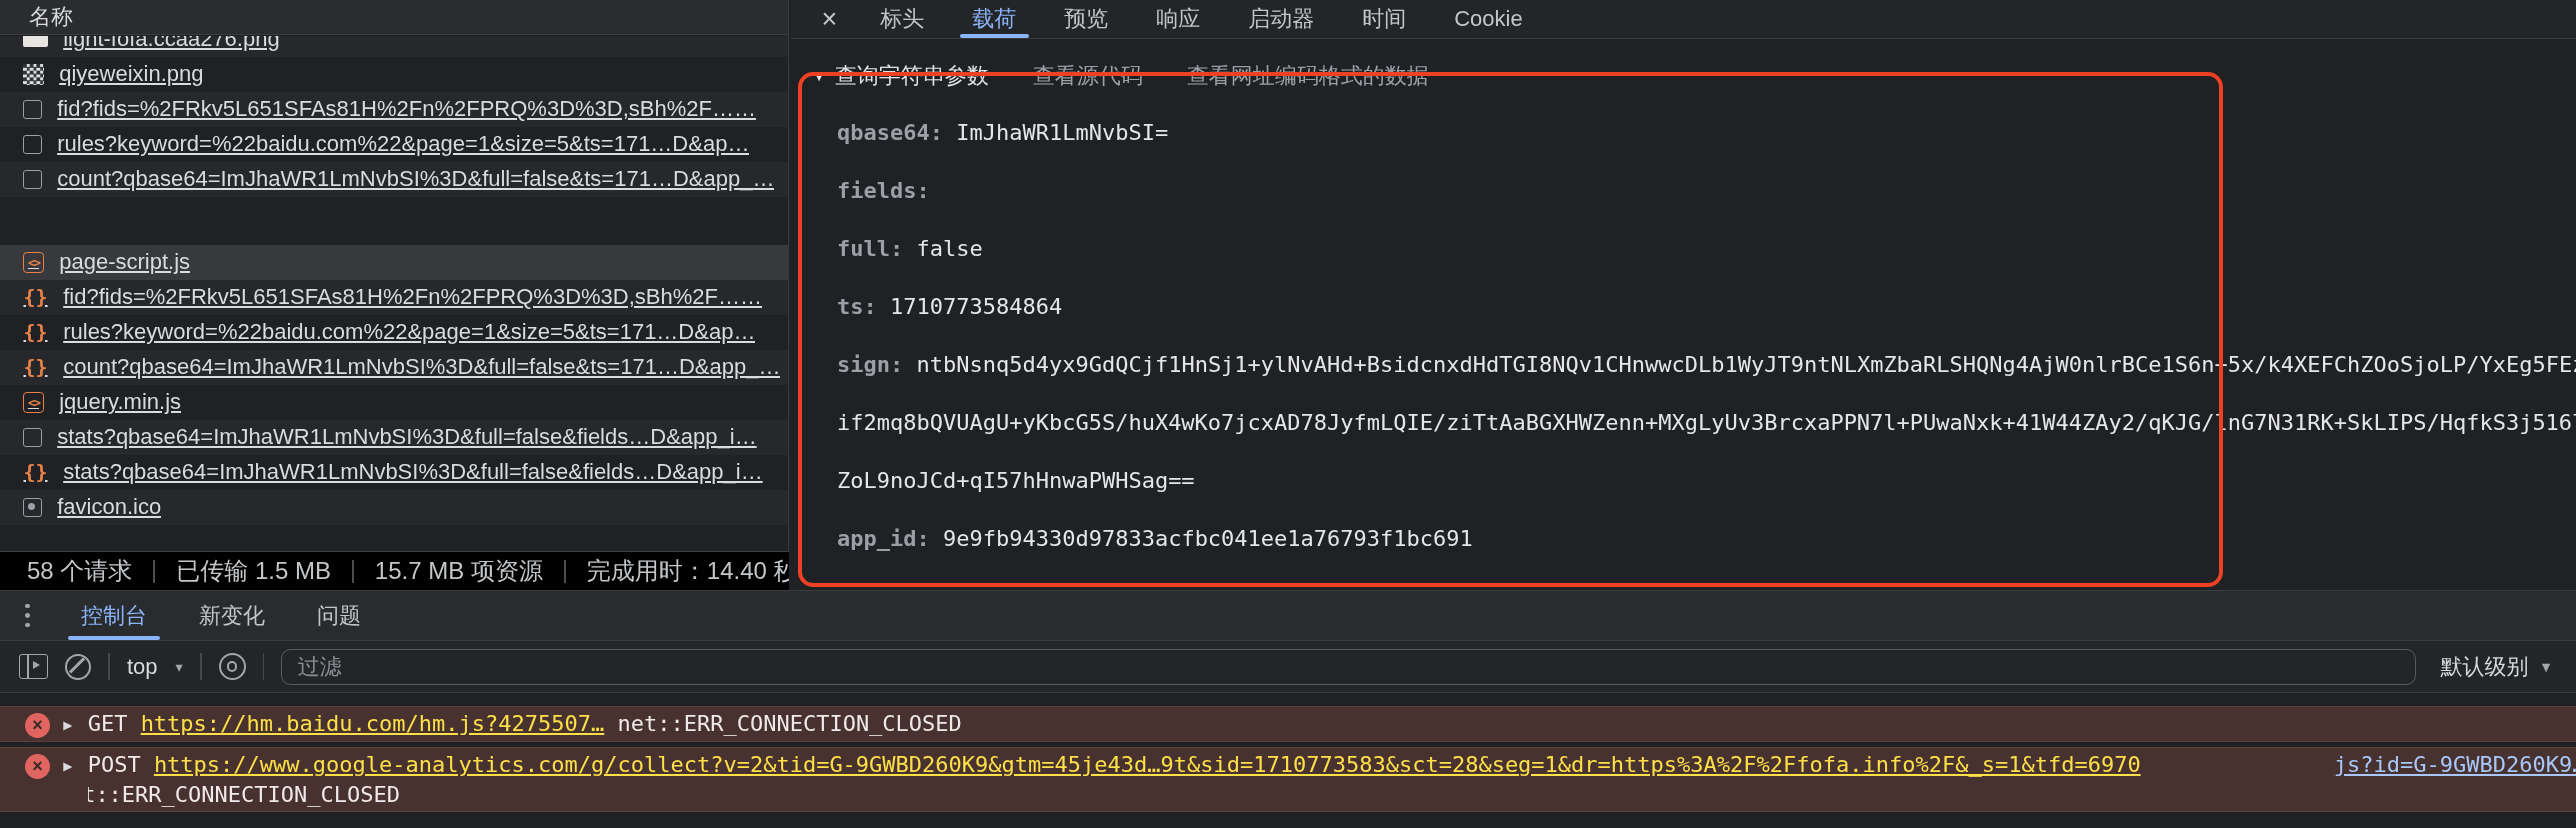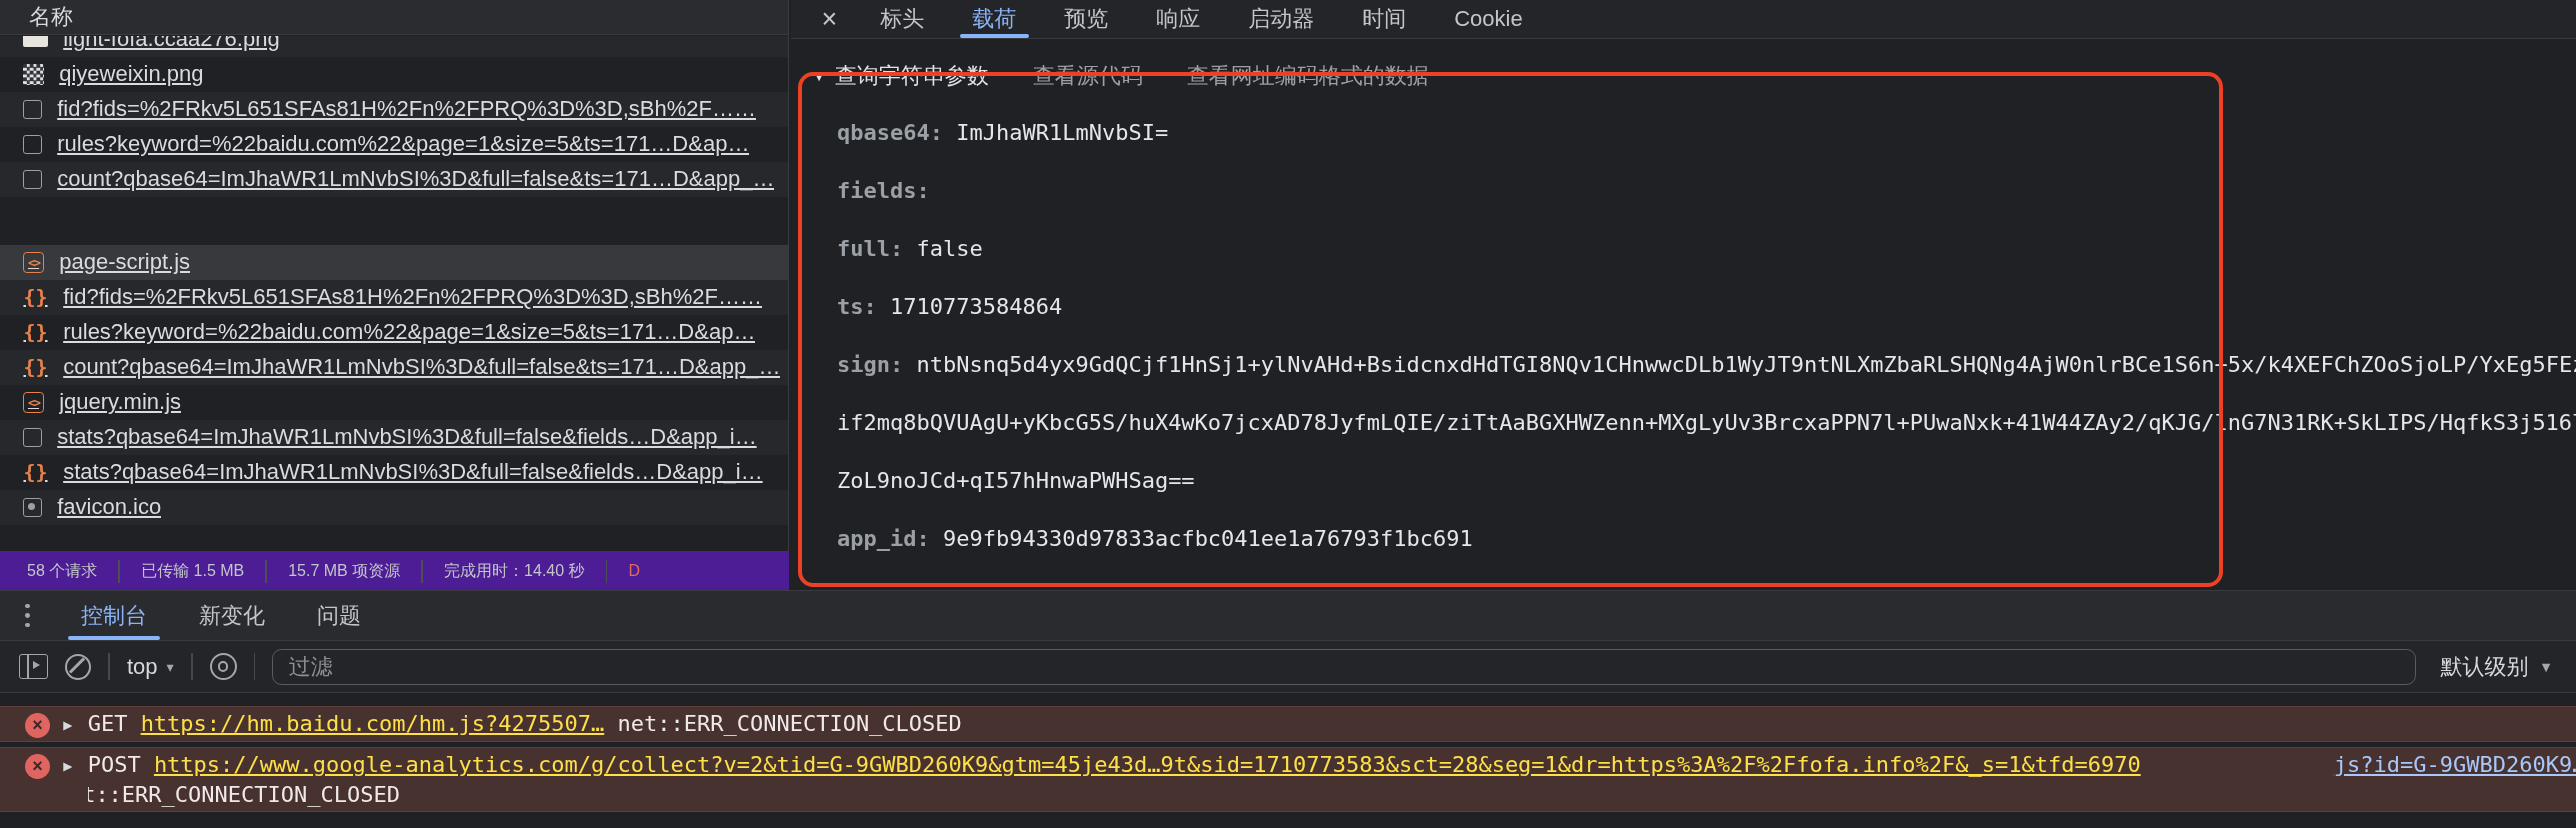--- a/index.html
+++ b/index.html
@@ -21,21 +21,21 @@
   .ic-doc  { width:19px; height:19px; border:1.9px solid #9aa0a6; border-radius:2.9px; }
   .ic-img  { width:19px; height:19px; border:1.9px solid #9aa0a6; border-radius:2.9px; position:relative; }
   .ic-img::after { content:''; position:absolute; left:3.8px; top:3.8px; width:7.6px; height:7.6px; border-radius:50%; background:#9aa0a6; }
   .ic-thumb-light { width:25px; height:15.2px; background:#e8e5e1; border-radius:1.9px; }
   .ic-thumb-qr { width:21px; height:21px; background:conic-gradient(#e0e0e0 25%, #3a3d40 0 50%, #e0e0e0 0 75%, #30343a 0); background-size:6.7px 6.7px; border-radius:1.9px; }
   .ic-code { width:21px; height:21px; border:1.9px solid #e8824a; border-radius:3.8px; color:#e8824a; font:bold 12.4px "DejaVu Sans Mono", monospace; letter-spacing:-1.9px; }
   .ic-code::after { content:'<>'; }
   .ic-fetch { color:#e8824a; font:600 20px "DejaVu Sans Mono", monospace; }
   .ic-fetch::after { content:'{}'; }
 
-  .summary-bar { position:absolute; left:0; bottom:0; width:789px; height:39px; border-top:1.9px solid #3a3b3f; background:#4c1d95; display:flex; align-items:center; padding-left:27px; font-size:16px; color:#c3c6c9; white-space:nowrap; overflow:hidden; }
+  .summary-bar { position:absolute; left:0; bottom:0; width:789px; height:39px; border-top:1.9px solid #3a3b3f; background:#000000; display:flex; align-items:center; padding-left:27px; font-size:24px; color:#c3c6c9; white-space:nowrap; overflow:hidden; }
   .sum-sep { width:1.9px; height:23px; background:#4c4e52; margin:0 21px; flex:none; }
   .sum-clip { color:#e4695f; flex:none; }
 
   
   .detail-pane { position:absolute; left:791px; top:0; right:0; height:590px; overflow:hidden; }
   .detail-tabbar { height:39px; background:#242528; border-bottom:1.9px solid #3a3b3f; display:flex; align-items:center; font-size:22px; color:#c3c6c9; padding-left:11.4px; }
   .close-btn { font-size:27px; color:#c3c6c9; padding:0 19px; line-height:36px; }
   .dtab { padding:0 24px; height:100%; display:flex; align-items:center; position:relative; }
   .dtab.selected { color:#8ab4f8; }
   .dtab.selected::after { content:''; position:absolute; left:11.4px; right:11.4px; bottom:0; height:3.8px; background:#8ab4f8; border-radius:1.9px; }
@@ -61,21 +61,21 @@
   .drawer-tab.selected { color:#8ab4f8; }
   .drawer-tab.selected::after { content:''; position:absolute; left:13.3px; right:13.3px; bottom:0; height:3.8px; background:#8ab4f8; border-radius:1.9px; }
 
   .console-toolbar { height:52px; background:#242528; border-bottom:1px solid #3a3b3f; display:flex; align-items:center; padding:0 19px; gap:17px; }
   .tool-sep { width:1.9px; height:27px; background:#46484c; flex:none; }
   .toggle-ic { width:29px; height:25px; border:1.9px solid #a3a7ac; border-radius:2.9px; position:relative; flex:none; }
   .toggle-ic::before { content:''; position:absolute; left:6.7px; top:-1px; bottom:-1px; width:1.9px; background:#a3a7ac; }
   .toggle-ic::after { content:''; position:absolute; left:13.3px; top:5.7px; border-left:7.6px solid #a3a7ac; border-top:4.8px solid transparent; border-bottom:4.8px solid transparent; }
   .clear-ic { width:26px; height:26px; border:2.9px solid #a3a7ac; border-radius:50%; position:relative; flex:none; }
   .clear-ic::after { content:''; position:absolute; left:0px; top:8.6px; width:20px; height:2.9px; background:#a3a7ac; transform:rotate(-45deg); }
-  .context-select { display:flex; align-items:center; gap:9px; font-size:22px; color:#d7d9dc; }
+  .context-select { display:flex; align-items:center; gap:18px; font-size:22px; color:#d7d9dc; }
   .caret-down { font-size:14.3px; color:#a3a7ac; }
   .eye-ic { width:27px; height:27px; border:2.4px solid #a3a7ac; border-radius:50%; display:flex; align-items:center; justify-content:center; flex:none; }
   .eye-dot { width:10.5px; height:10.5px; border:2.4px solid #a3a7ac; border-radius:50%; }
   .filter-input { flex:1; height:36px; border:1.9px solid #5a5c60; border-radius:9.5px; display:flex; align-items:center; padding-left:15.2px; font-size:22px; color:#8b9095; margin-right:7.6px; background:transparent; }
   .level-select { display:flex; align-items:center; gap:10.5px; font-size:22px; color:#d7d9dc; padding-right:3.8px; flex:none; }
 
   .console-area { padding-top:13.3px; font-family:"DejaVu Sans Mono", monospace; font-size:22px; }
   .msg { background:#483230; border-top:1px solid #5d403b; border-bottom:1px solid #5d403b; padding:1.9px 0; margin-bottom:5.7px; display:flex; align-items:flex-start; position:relative; }
   .err-badge { width:25px; height:25px; border-radius:50%; background:#e06560; color:#3a2927; font:bold 18px "Liberation Sans", sans-serif; display:flex; align-items:center; justify-content:center; margin:3.8px 13.3px 0 25px; flex:none; }
   .msg-caret { color:#d7d9dc; font-size:15.2px; margin:6.7px 15.2px 0 0; flex:none; }

